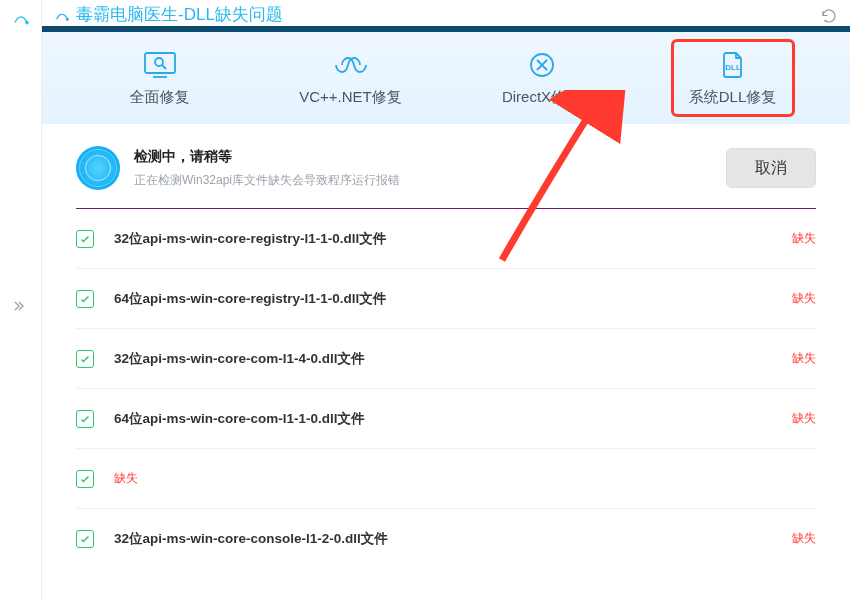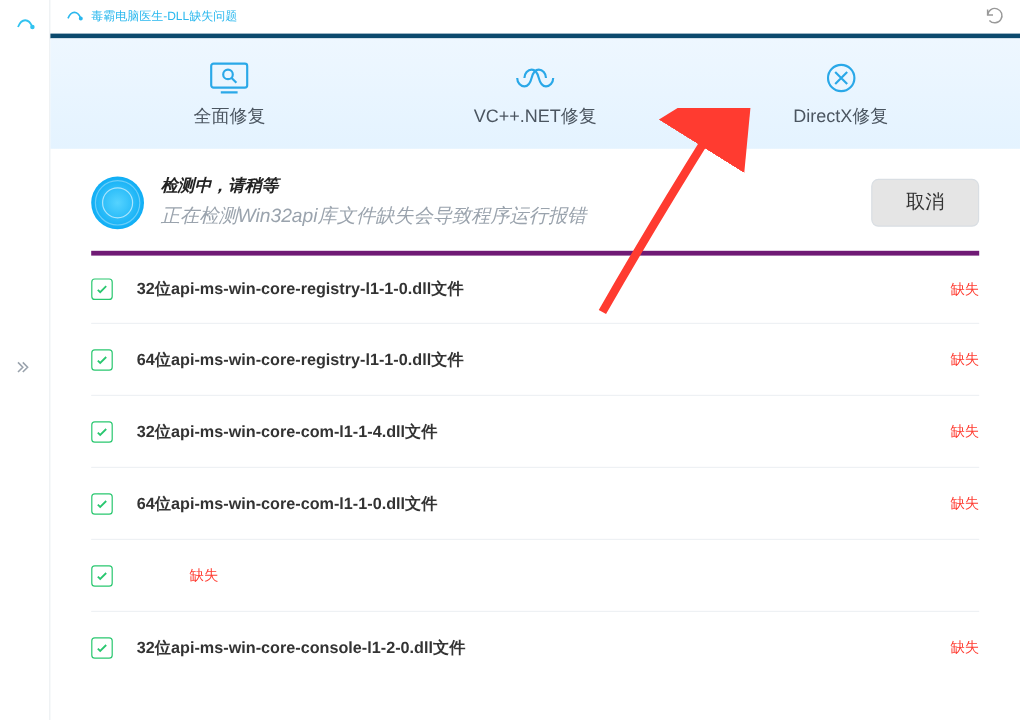--- a/index.html
+++ b/index.html
@@ -2,43 +2,43 @@
 <html><head>
 <meta charset="utf-8">
 <style>
   *{box-sizing:border-box;margin:0;padding:0;font-family:"Microsoft YaHei","PingFang SC",Arial,sans-serif;}
   html,body{width:850px;height:600px;overflow:hidden;background:#fff;}
   .app{display:flex;width:100%;height:100%;}
   .side-rail{width:42px;background:#fff;border-right:1px solid #eceff2;display:flex;flex-direction:column;align-items:center;padding-top:8px;position:relative;}
   .side-rail .rail-icon{color:#31c3f0;font-size:16px;margin-top:4px;}
   .side-rail .expand-btn{position:absolute;top:298px;left:50%;transform:translateX(-50%);color:#9aa3ad;font-size:16px;}
   .main{flex:1;display:flex;flex-direction:column;position:relative;}
-  .title-bar{height:32px;display:flex;align-items:center;padding:0 12px;color:#2bb8ee;font-size:10px;border-bottom:4px solid #0c4a6e;}
+  .title-bar{height:32px;display:flex;align-items:flex-end;padding:0 12px;color:#2bb8ee;font-size:17px;border-bottom:6px solid #0c4a6e;}
   .title-bar .logo{margin-right:6px;display:inline-flex;}
   .title-bar .back-btn{margin-left:auto;color:#999;}
   .tabs{height:92px;background:linear-gradient(180deg,#eef7ff 0%,#e4f3ff 100%);display:flex;align-items:center;justify-content:space-around;padding:0 22px;}
   .tab{width:124px;height:78px;display:flex;flex-direction:column;align-items:center;justify-content:center;border-radius:6px;cursor:pointer;}
   .tab .tab-icon{width:38px;height:30px;display:flex;align-items:center;justify-content:center;color:#2aa8e8;margin-bottom:8px;}
   .tab .tab-label{font-size:15px;color:#4b5560;white-space:nowrap;}
   .tab.selected{border:3px solid #ff3b30;border-radius:6px;}
   .status-row{display:flex;align-items:center;padding:22px 34px 18px 34px;}
   .radar{width:44px;height:44px;border-radius:50%;background:radial-gradient(circle at 50% 50%,#55d3ff 0%,#10aef5 70%);position:relative;margin-right:14px;flex:none;}
   .radar:before{content:"";position:absolute;inset:9px;border-radius:50%;border:1px solid rgba(255,255,255,.6);}
   .radar:after{content:"";position:absolute;inset:3px;border-radius:50%;border:1px solid rgba(255,255,255,.35);}
-  .status-text{flex:1;font-style:italic;}
+  .status-text{flex:1;}
   .status-title{font-size:14px;font-weight:700;color:#222;margin-bottom:6px;}
-  .status-sub{font-size:16px;color:#9aa3ad;}
+  .status-sub{font-size:12px;color:#9aa3ad;}
   .cancel-btn{width:90px;height:40px;border:1px solid #d9dee3;border-radius:6px;background:#e5e5e5;color:#333;font-size:16px;display:flex;align-items:center;justify-content:center;cursor:pointer;}
   .list{padding:0 34px;}
   .row{display:flex;align-items:center;height:60px;border-top:1px solid #eef1f4;}
-  .row:first-child{border-top:4px solid #701a75;}
+  .row:first-child{border-top:1px solid #701a75;}
   .chk{width:18px;height:18px;border:1.5px solid #29c76f;border-radius:3px;display:flex;align-items:center;justify-content:center;margin-right:20px;flex:none;}
   .chk svg{width:12px;height:12px;}
   .file-name{flex:1;font-size:13.5px;font-weight:700;color:#333;}
-  .status-badge{font-size:12px;color:#ff3b30;flex:none;margin-left:44px;}
+  .status-badge{font-size:12px;color:#ff3b30;flex:none;}
   
   .anno{position:absolute;pointer-events:none;z-index:50;}
   .anno-arrow{position:absolute;left:430px;top:90px;width:200px;height:180px;}
   svg{display:block;}
 </style>
 </head>
 <body>
 
 <div class="app">
   <div class="side-rail">
@@ -96,20 +96,30 @@
       </div>
       <div class="tab">
         <span class="tab-icon">
           <svg width="38" height="30" viewBox="0 0 38 30" fill="none" stroke="#2aa8e8" stroke-width="1.8">
               <circle cx="19" cy="15" r="11"></circle>
               <path d="M14 10l10 10M24 10l-10 10"></path>
             </svg>
         </span>
         <span class="tab-label">DirectX修复</span>
       </div>
+      <div class="tab selected">
+        <span class="tab-icon">
+          <svg width="38" height="30" viewBox="0 0 38 30" fill="none" stroke="#2aa8e8" stroke-width="1.8">
+              <path d="M12 3h10l5 5v17a2 2 0 0 1-2 2H12a2 2 0 0 1-2-2V5a2 2 0 0 1 2-2z"></path>
+              <path d="M22 3v5h5"></path>
+              <text x="19" y="20" font-size="8" fill="#2aa8e8" stroke="none" text-anchor="middle" font-weight="700">DLL</text>
+            </svg>
+        </span>
+        <span class="tab-label">系统DLL修复</span>
+      </div>
     </div>
 
     <div class="status-row">
       <div class="radar"></div>
       <div class="status-text">
         <div class="status-title">检测中，请稍等</div>
         <div class="status-sub">正在检测Win32api库文件缺失会导致程序运行报错</div>
       </div>
       <div class="cancel-btn">取消</div>
     </div>
@@ -132,21 +142,21 @@
           </span>
         <span class="file-name">64位api-ms-win-core-registry-l1-1-0.dll文件</span>
         <span class="status-badge">缺失</span>
       </div>
       <div class="row">
         <span class="chk">
             <svg viewBox="0 0 24 24" fill="none" stroke="#29c76f" stroke-width="3">
               <path d="M5 13l4 4 10-10"></path>
             </svg>
           </span>
-        <span class="file-name">32位api-ms-win-core-com-l1-1-4.dll文件</span>
+        <span class="file-name">32位api-ms-win-core-com-l1-4-0.dll文件</span>
         <span class="status-badge">缺失</span>
       </div>
       <div class="row">
         <span class="chk">
             <svg viewBox="0 0 24 24" fill="none" stroke="#29c76f" stroke-width="3">
               <path d="M5 13l4 4 10-10"></path>
             </svg>
           </span>
         <span class="file-name">64位api-ms-win-core-com-l1-1-0.dll文件</span>
         <span class="status-badge">缺失</span>

